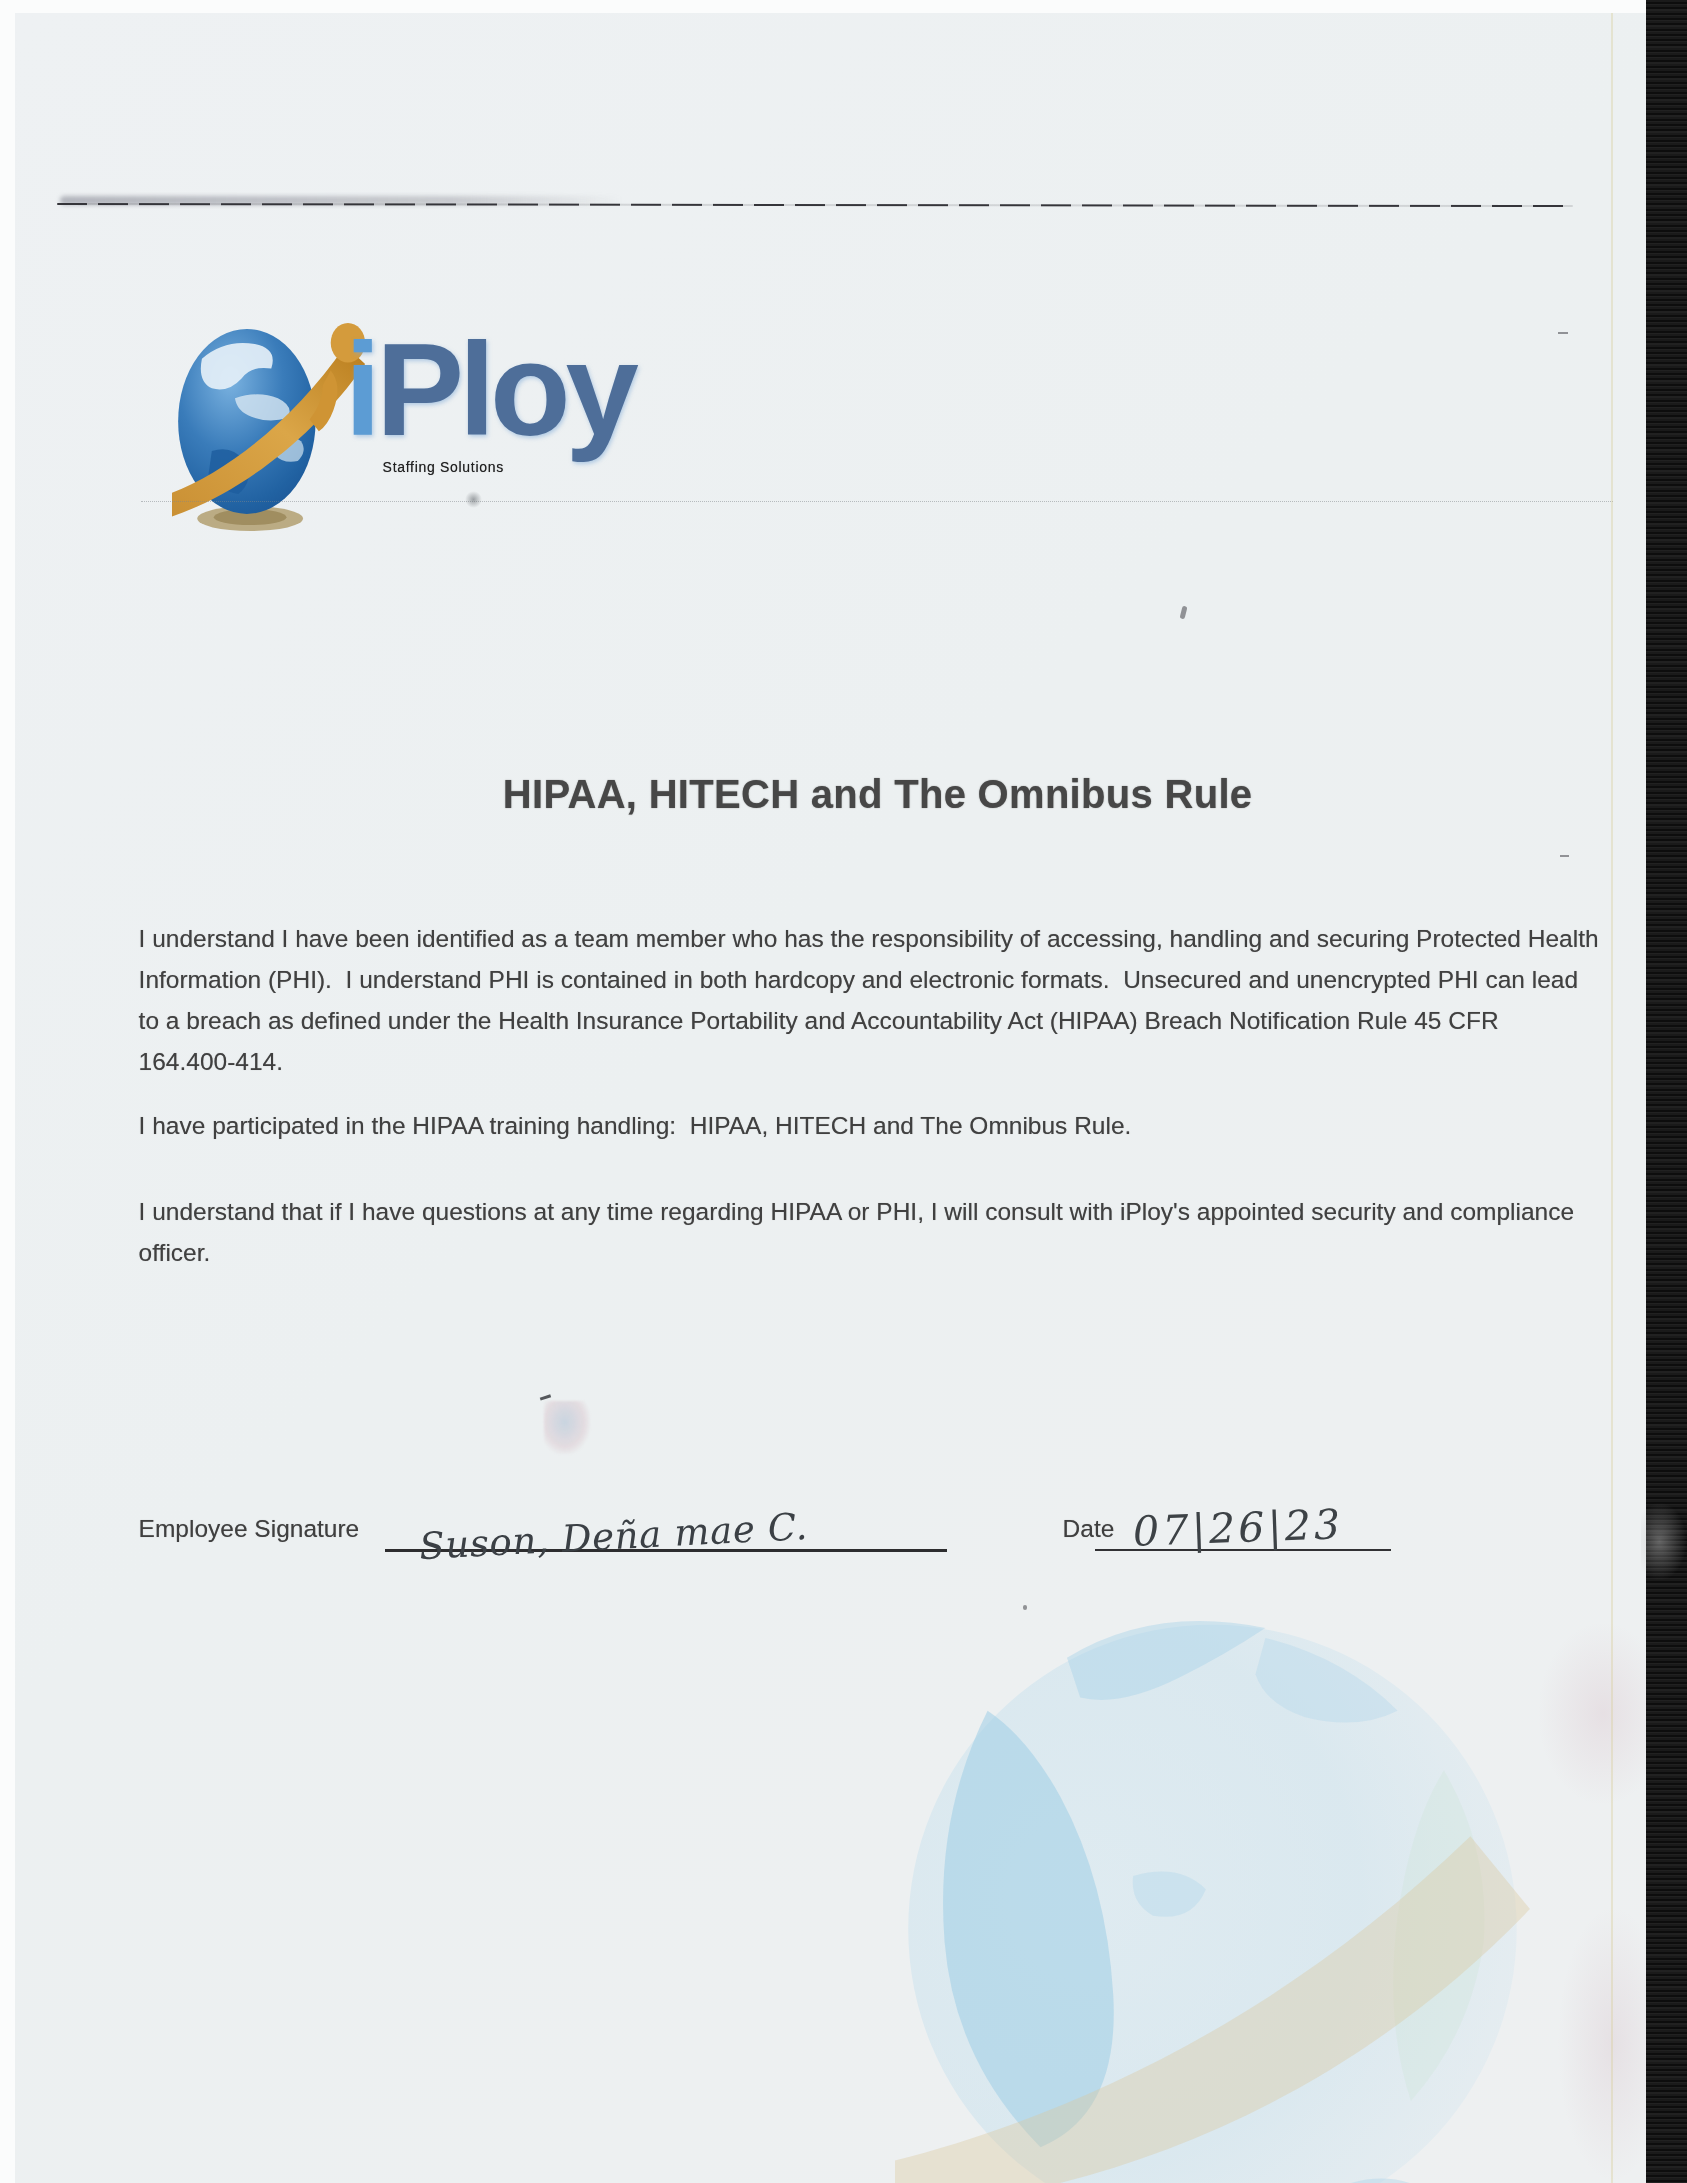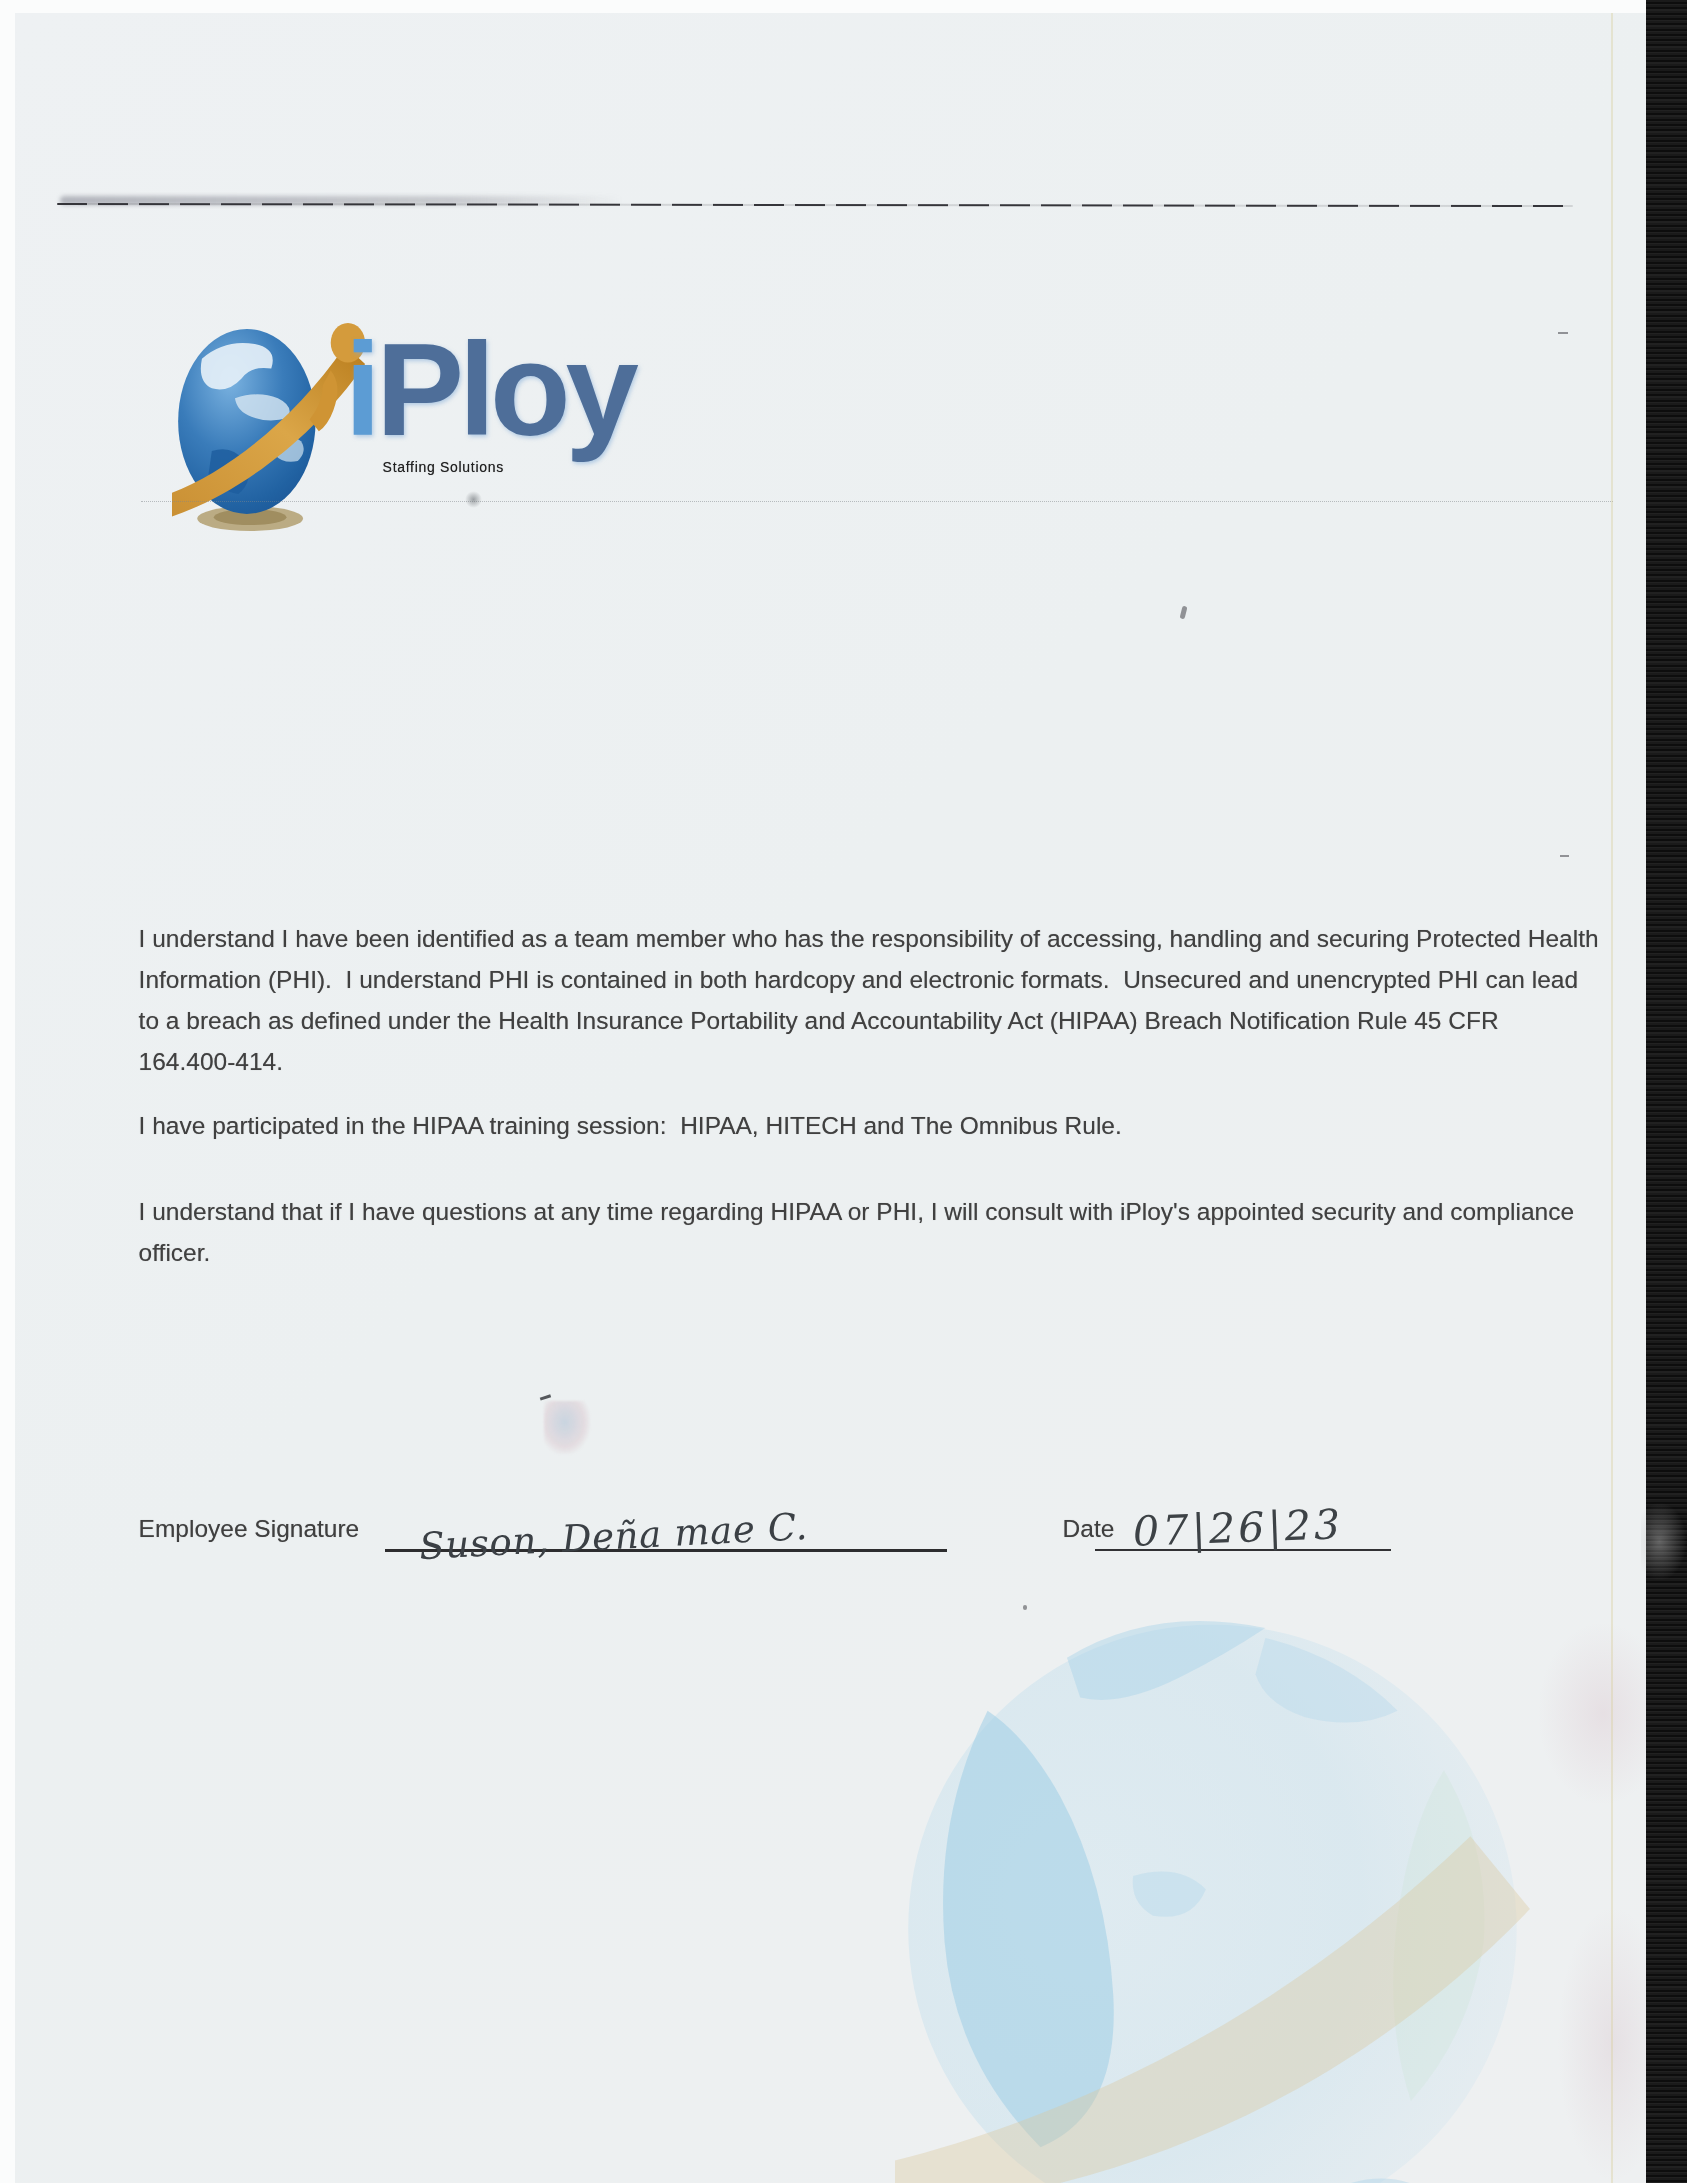--- a/index.html
+++ b/index.html
@@ -161,23 +161,24 @@
         <path d="M240 78 Q258 100 244 138 Q236 160 222 170 L 208 152 Q228 128 228 100 Z" fill="#cf9434"></path>
       </g>
     </svg>
     <div class="brand"><span class="bi">i</span><span class="brest">Ploy</span></div>
     <div class="tagline">Staffing Solutions</div>
   </div>
 
   <div class="logo-underline"></div>
   <div class="logo-underline-smudge"></div>
 
+  <h1 class="doc-title">HIPAA, HITECH and The Omnibus Rule</h1>
 
   <p class="para p1">I understand I have been identified as a team member who has the responsibility of accessing, handling and securing Protected Health Information (PHI).  I understand PHI is contained in both hardcopy and electronic formats.  Unsecured and unencrypted PHI can lead to a breach as defined under the Health Insurance Portability and Accountability Act (HIPAA) Breach Notification Rule 45 CFR 164.400-414.</p>
-  <p class="para p2">I have participated in the HIPAA training session:  HIPAA, HITECH and The Omnibus Rule.</p>
+  <p class="para p2">I have participated in the HIPAA training handling:  HIPAA, HITECH and The Omnibus Rule.</p>
   <p class="para p3">I understand that if I have questions at any time regarding HIPAA or PHI, I will consult with iPloy's appointed security and compliance officer.</p>
 
   <div class="field-label sig-label">Employee Signature</div>
   <div class="sig-line">
     <span class="handwriting">Suson, Deña mae C.</span>
   </div>
 
   <div class="field-label date-label">Date</div>
   <div class="date-line">
     <span class="hand-date">07|26|23</span>

